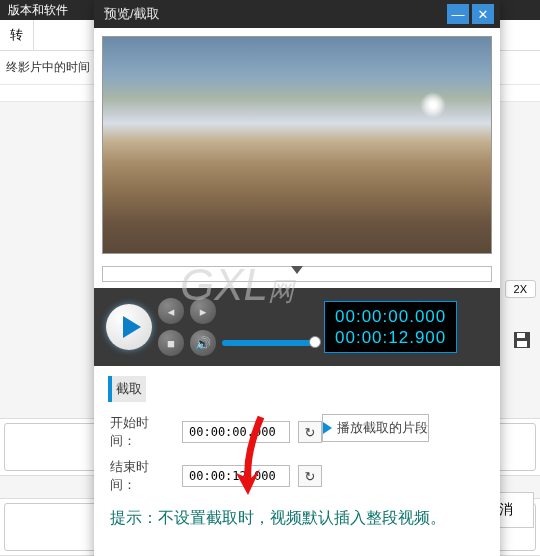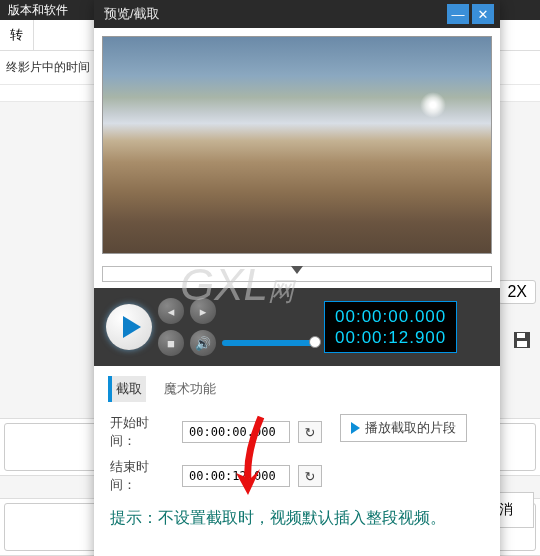--- a/index.html
+++ b/index.html
@@ -5,21 +5,21 @@
     * { box-sizing: border-box; margin: 0; padding: 0; font-family: "Microsoft YaHei", sans-serif; }
     body { background: #f5f5f5; width: 540px; height: 556px; overflow: hidden; position: relative; }
     
     .bg-header { background: #2a2a2a; color: #fff; height: 20px; font-size: 12px; padding: 2px 8px; width: 100%; overflow: hidden; }
     .bg-tabs { background: #fff; border-bottom: 1px solid #ddd; display: flex; font-size: 13px; }
     .bg-tab { padding: 6px 10px; border-right: 1px solid #ddd; }
     .bg-row { background: #fff; border-bottom: 1px solid #e8e8e8; padding: 8px 6px; font-size: 12px; color: #333; }
     .bg-bottom { position: absolute; bottom: 0; left: 0; right: 0; }
     .bg-track-row { background: #fff; border-top: 1px solid #ddd; border-bottom: 1px solid #ddd; height: 58px; display: flex; gap: 10px; padding: 4px; margin-top: 22px; }
     .bg-slot { border: 1px solid #ccc; border-radius: 3px; flex: 1; }
-    .bg-badge { position: absolute; right: 4px; top: 280px; background: #fff; border: 1px solid #ccc; border-radius: 3px; padding: 2px 8px; font-size: 16px; }
+    .bg-badge { position: absolute; right: 4px; top: 280px; background: #fff; border: 1px solid #ccc; border-radius: 3px; padding: 2px 8px; font-size: 11px; }
     .bg-save { position: absolute; right: 8px; top: 330px; }
     .bg-cancel-outer { position: absolute; right: 6px; bottom: 28px; }
     .bg-btn { background: #fff; border: 1px solid #ccc; padding: 8px 16px; font-size: 14px; letter-spacing: 4px; }
     
     .dialog { position: absolute; top: 0; left: 94px; width: 406px; background: #fff; box-shadow: 0 2px 12px rgba(0,0,0,0.35); }
     .dialog-title { background: #2a2a2a; color: #e8e8e8; height: 28px; display: flex; align-items: center; justify-content: space-between; padding: 0 6px 0 10px; font-size: 13px; text-align: center; }
     .title-btns { display: flex; gap: 3px; }
     .title-btn { width: 22px; height: 20px; background: #3a8fd8; color: #fff; display: flex; align-items: center; justify-content: center; font-size: 13px; cursor: pointer; }
     
     .preview-wrap { padding: 8px; }
@@ -41,21 +41,21 @@
     
     .tab-row { display: flex; padding: 10px 14px 0; gap: 14px; font-size: 13px; }
     .tab { padding: 4px 4px; color: #666; cursor: pointer; }
     .tab.active { border-left: 4px solid #0d8ed8; background: #e8e8e8; color: #333; }
     
     .form-area { padding: 12px 16px 6px; font-size: 13px; color: #444; }
     .form-row { display: flex; align-items: center; gap: 8px; margin-bottom: 8px; }
     .form-label { width: 64px; }
     .form-input { border: 1px solid #bbb; padding: 3px 6px; width: 108px; font-size: 12px; font-family: monospace; background: #fff; }
     .reset-btn { width: 24px; height: 22px; border: 1px solid #bbb; background: #f8f8f8; display: flex; align-items: center; justify-content: center; cursor: pointer; font-size: 13px; }
-    .play-clip { border: 1px solid #bbb; padding: 4px 10px; display: flex; align-items: center; gap: 5px; cursor: pointer; background: #fff; }
+    .play-clip { border: 1px solid #bbb; padding: 4px 0; display: flex; align-items: center; gap: 5px; cursor: pointer; background: #fff; }
     .pc-tri { width: 0; height: 0; border-top: 6px solid transparent; border-bottom: 6px solid transparent; border-left: 9px solid #0d8ed8; }
     .hint { font-size: 16px; color: #0f766e; padding-top: 6px; font-family: Liberation Serif, serif; }
     
     .dialog-btns { display: flex; justify-content: center; gap: 54px; padding: 22px 0 28px; }
     .dlg-btn { background: #fff; border: 1px solid #bbb; padding: 9px 30px; font-size: 15px; letter-spacing: 10px; cursor: pointer; }
     
     .red-arrow { position: absolute; left: 236px; top: 413px; pointer-events: none; }
     .watermark { position: absolute; left: 180px; top: 260px; color: rgba(200,200,200,0.55); font-size: 44px; font-weight: normal; font-style: italic; pointer-events: none; }
     .watermark small { display: block; font-size: 15px; letter-spacing: 1px; margin-top: -6px; }
   </style>
@@ -127,25 +127,24 @@
       </div>
     </div>
     <div class="time-box">
       <div>00:00:00.000</div>
       <div>00:00:12.900</div>
     </div>
   </div>
 
   <div class="tab-row">
     <div class="tab active">截取</div>
-    <div class="tab">魔术功能</div>
   </div>
 
   <div class="form-area">
-    <div style="display:flex;gap:18px;align-items:flex-start">
+    <div style="display:flex;align-items:flex-start">
       <div>
         <div class="form-row">
           <span class="form-label">开始时间：</span>
           <input class="form-input" value="00:00:00.000" style="">
           <div class="reset-btn">↻</div>
         </div>
         <div class="form-row">
           <span class="form-label">结束时间：</span>
           <input class="form-input" value="00:00:12.000" style="">
           <div class="reset-btn">↻</div>

